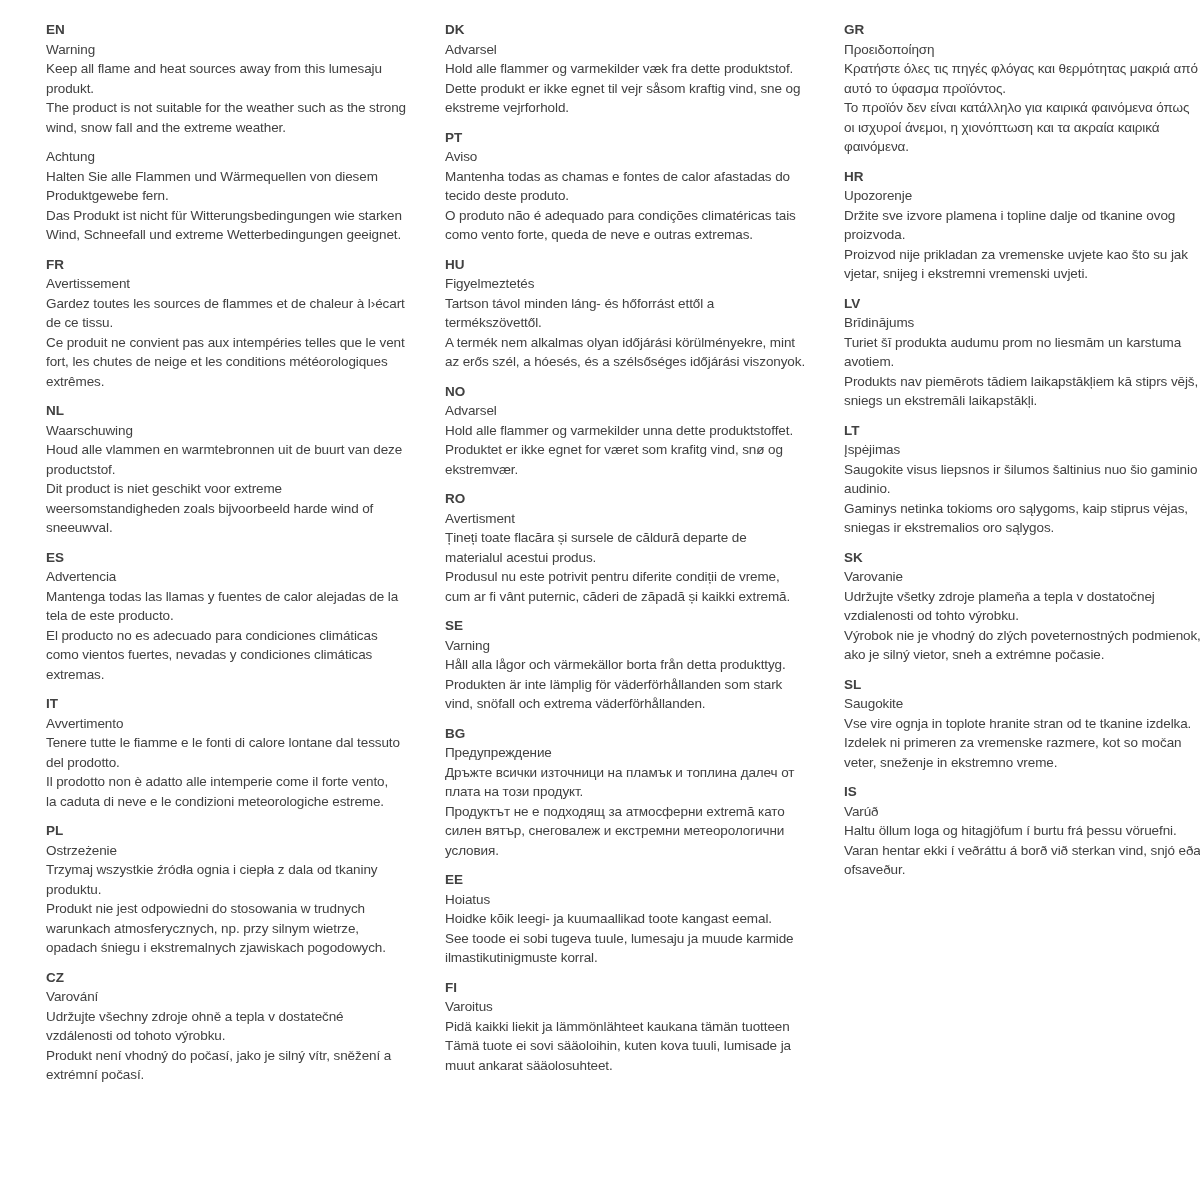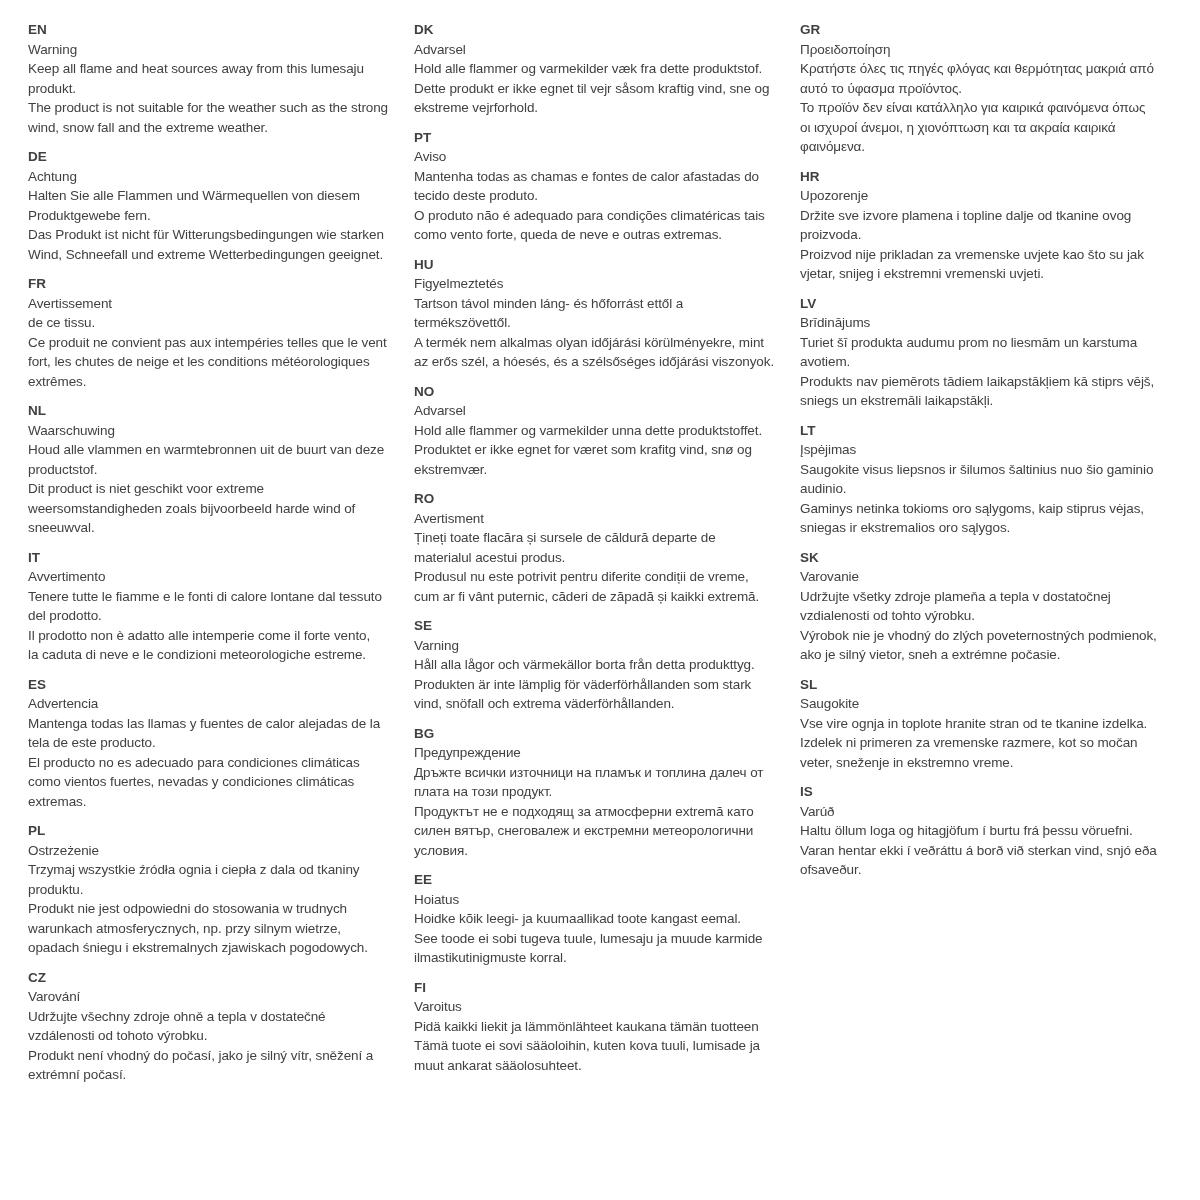--- a/index.html
+++ b/index.html
@@ -10,21 +10,22 @@
   body {
     width: 1200px;
     height: 1200px;
     overflow: hidden;
     font-family: "Liberation Sans", sans-serif;
     color: #414141;
   }
   .page {
     display: flex;
     padding: 20px 8px 0 28px;
-    gap: 15px;
+    gap: 28px;
+    margin-left: 18px;
   }
   .column {
     width: 371px;
     flex: none;
   }
   .lang-section {
     margin-bottom: 10px;
   }
   .lang-code {
     font-size: 13.5px;
@@ -47,62 +48,62 @@
   <div class="column">
       <section class="lang-section">
         <div class="lang-code">EN</div>
         <div class="line">Warning</div>
         <div class="line">Keep all flame and heat sources away from this lumesaju</div>
         <div class="line">produkt.</div>
         <div class="line">The product is not suitable for the weather such as the strong</div>
         <div class="line">wind, snow fall and the extreme weather.</div>
       </section>
       <section class="lang-section">
-        <div class="lang-code">DE</div>
         <div class="line">Achtung</div>
         <div class="line">Halten Sie alle Flammen und Wärmequellen von diesem</div>
         <div class="line">Produktgewebe fern.</div>
         <div class="line">Das Produkt ist nicht für Witterungsbedingungen wie starken</div>
         <div class="line">Wind, Schneefall und extreme Wetterbedingungen geeignet.</div>
       </section>
       <section class="lang-section">
         <div class="lang-code">FR</div>
         <div class="line">Avertissement</div>
+        <div class="line">Gardez toutes les sources de flammes et de chaleur à l›écart</div>
         <div class="line">de ce tissu.</div>
         <div class="line">Ce produit ne convient pas aux intempéries telles que le vent</div>
         <div class="line">fort, les chutes de neige et les conditions météorologiques</div>
         <div class="line">extrêmes.</div>
       </section>
       <section class="lang-section">
         <div class="lang-code">NL</div>
         <div class="line">Waarschuwing</div>
         <div class="line">Houd alle vlammen en warmtebronnen uit de buurt van deze</div>
         <div class="line">productstof.</div>
         <div class="line">Dit product is niet geschikt voor extreme</div>
         <div class="line">weersomstandigheden zoals bijvoorbeeld harde wind of</div>
         <div class="line">sneeuwval.</div>
       </section>
       <section class="lang-section">
-        <div class="lang-code">IT</div>
-        <div class="line">Avvertimento</div>
-        <div class="line">Tenere tutte le fiamme e le fonti di calore lontane dal tessuto</div>
-        <div class="line">del prodotto.</div>
-        <div class="line">Il prodotto non è adatto alle intemperie come il forte vento,</div>
-        <div class="line">la caduta di neve e le condizioni meteorologiche estreme.</div>
-      </section>
-      <section class="lang-section">
         <div class="lang-code">ES</div>
         <div class="line">Advertencia</div>
         <div class="line">Mantenga todas las llamas y fuentes de calor alejadas de la</div>
         <div class="line">tela de este producto.</div>
         <div class="line">El producto no es adecuado para condiciones climáticas</div>
         <div class="line">como vientos fuertes, nevadas y condiciones climáticas</div>
         <div class="line">extremas.</div>
       </section>
       <section class="lang-section">
+        <div class="lang-code">IT</div>
+        <div class="line">Avvertimento</div>
+        <div class="line">Tenere tutte le fiamme e le fonti di calore lontane dal tessuto</div>
+        <div class="line">del prodotto.</div>
+        <div class="line">Il prodotto non è adatto alle intemperie come il forte vento,</div>
+        <div class="line">la caduta di neve e le condizioni meteorologiche estreme.</div>
+      </section>
+      <section class="lang-section">
         <div class="lang-code">PL</div>
         <div class="line">Ostrzeżenie</div>
         <div class="line">Trzymaj wszystkie źródła ognia i ciepła z dala od tkaniny</div>
         <div class="line">produktu.</div>
         <div class="line">Produkt nie jest odpowiedni do stosowania w trudnych</div>
         <div class="line">warunkach atmosferycznych, np. przy silnym wietrze,</div>
         <div class="line">opadach śniegu i ekstremalnych zjawiskach pogodowych.</div>
       </section>
       <section class="lang-section">
         <div class="lang-code">CZ</div>

